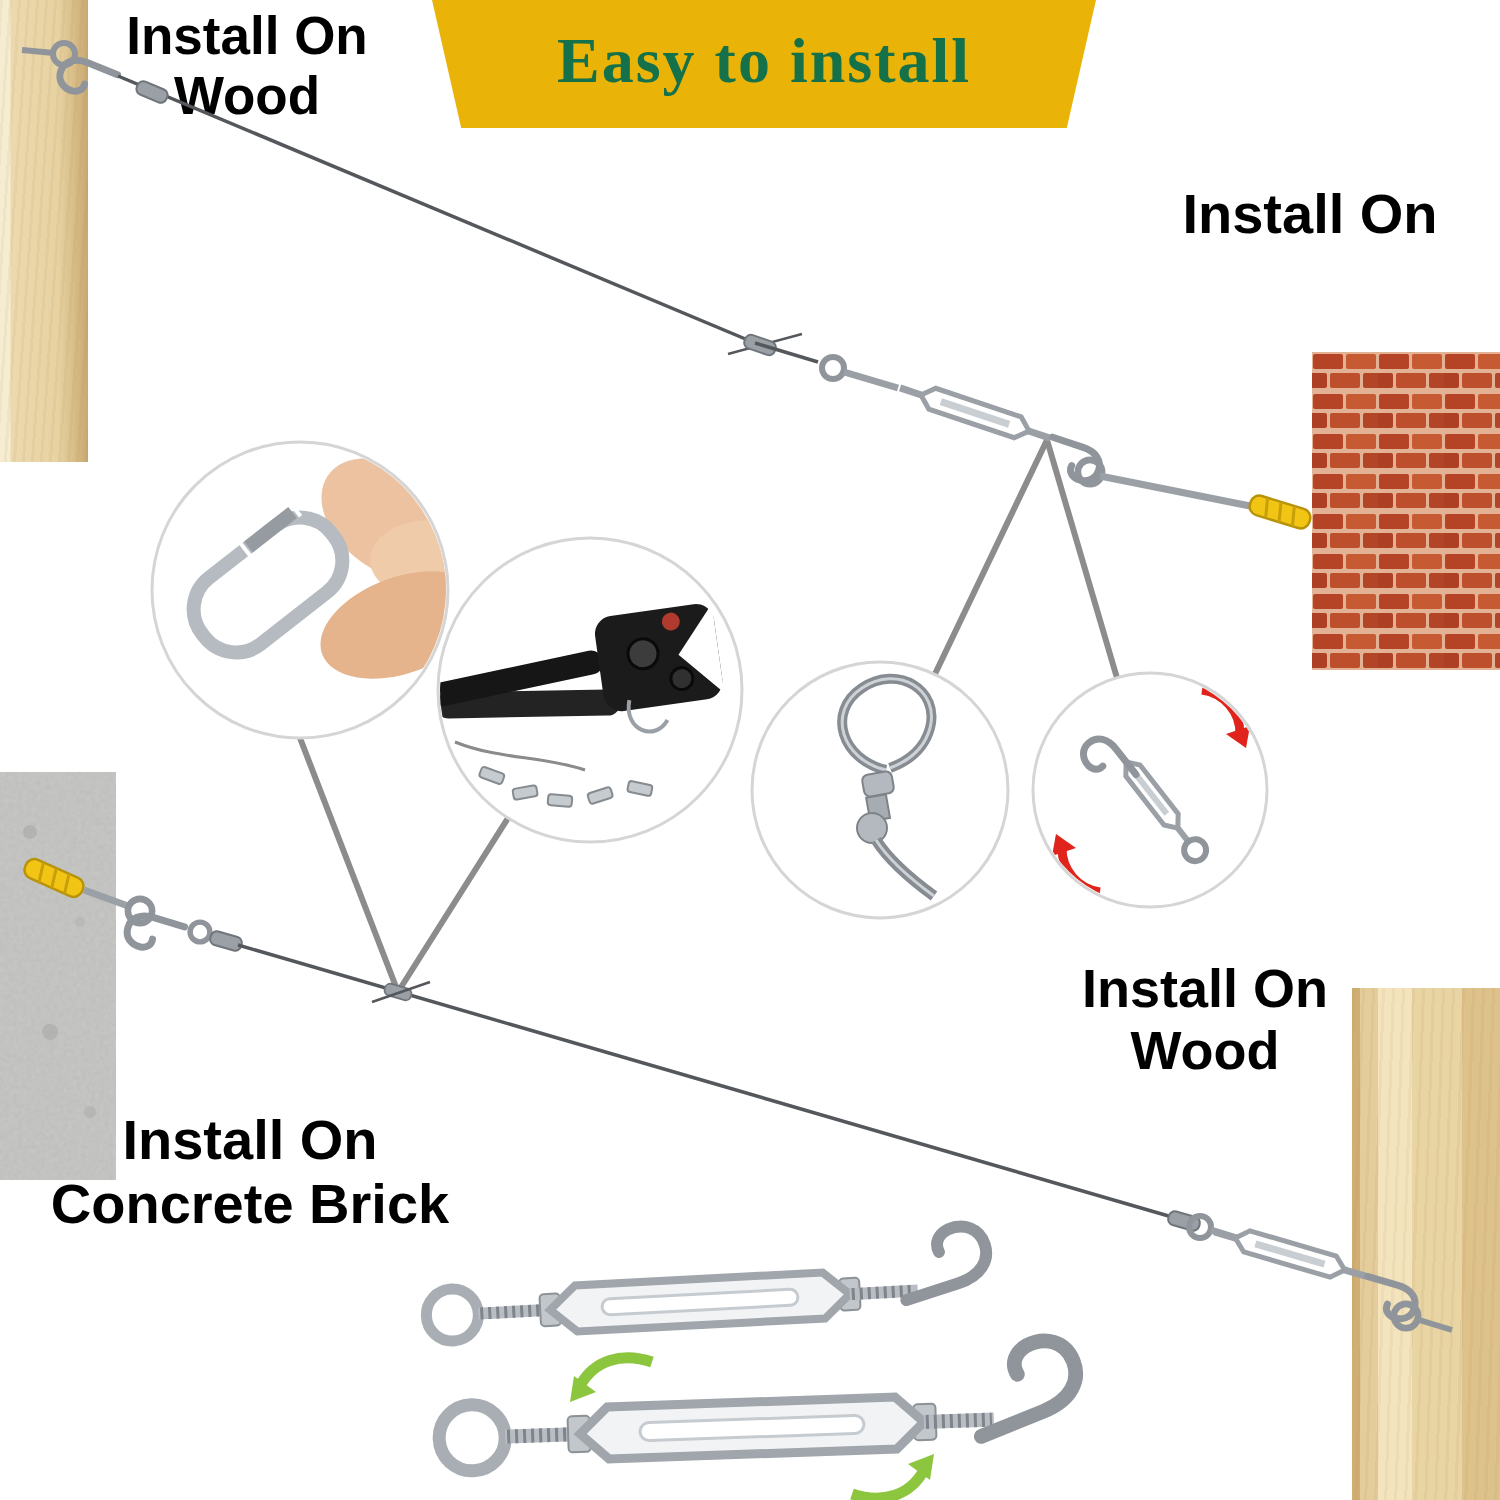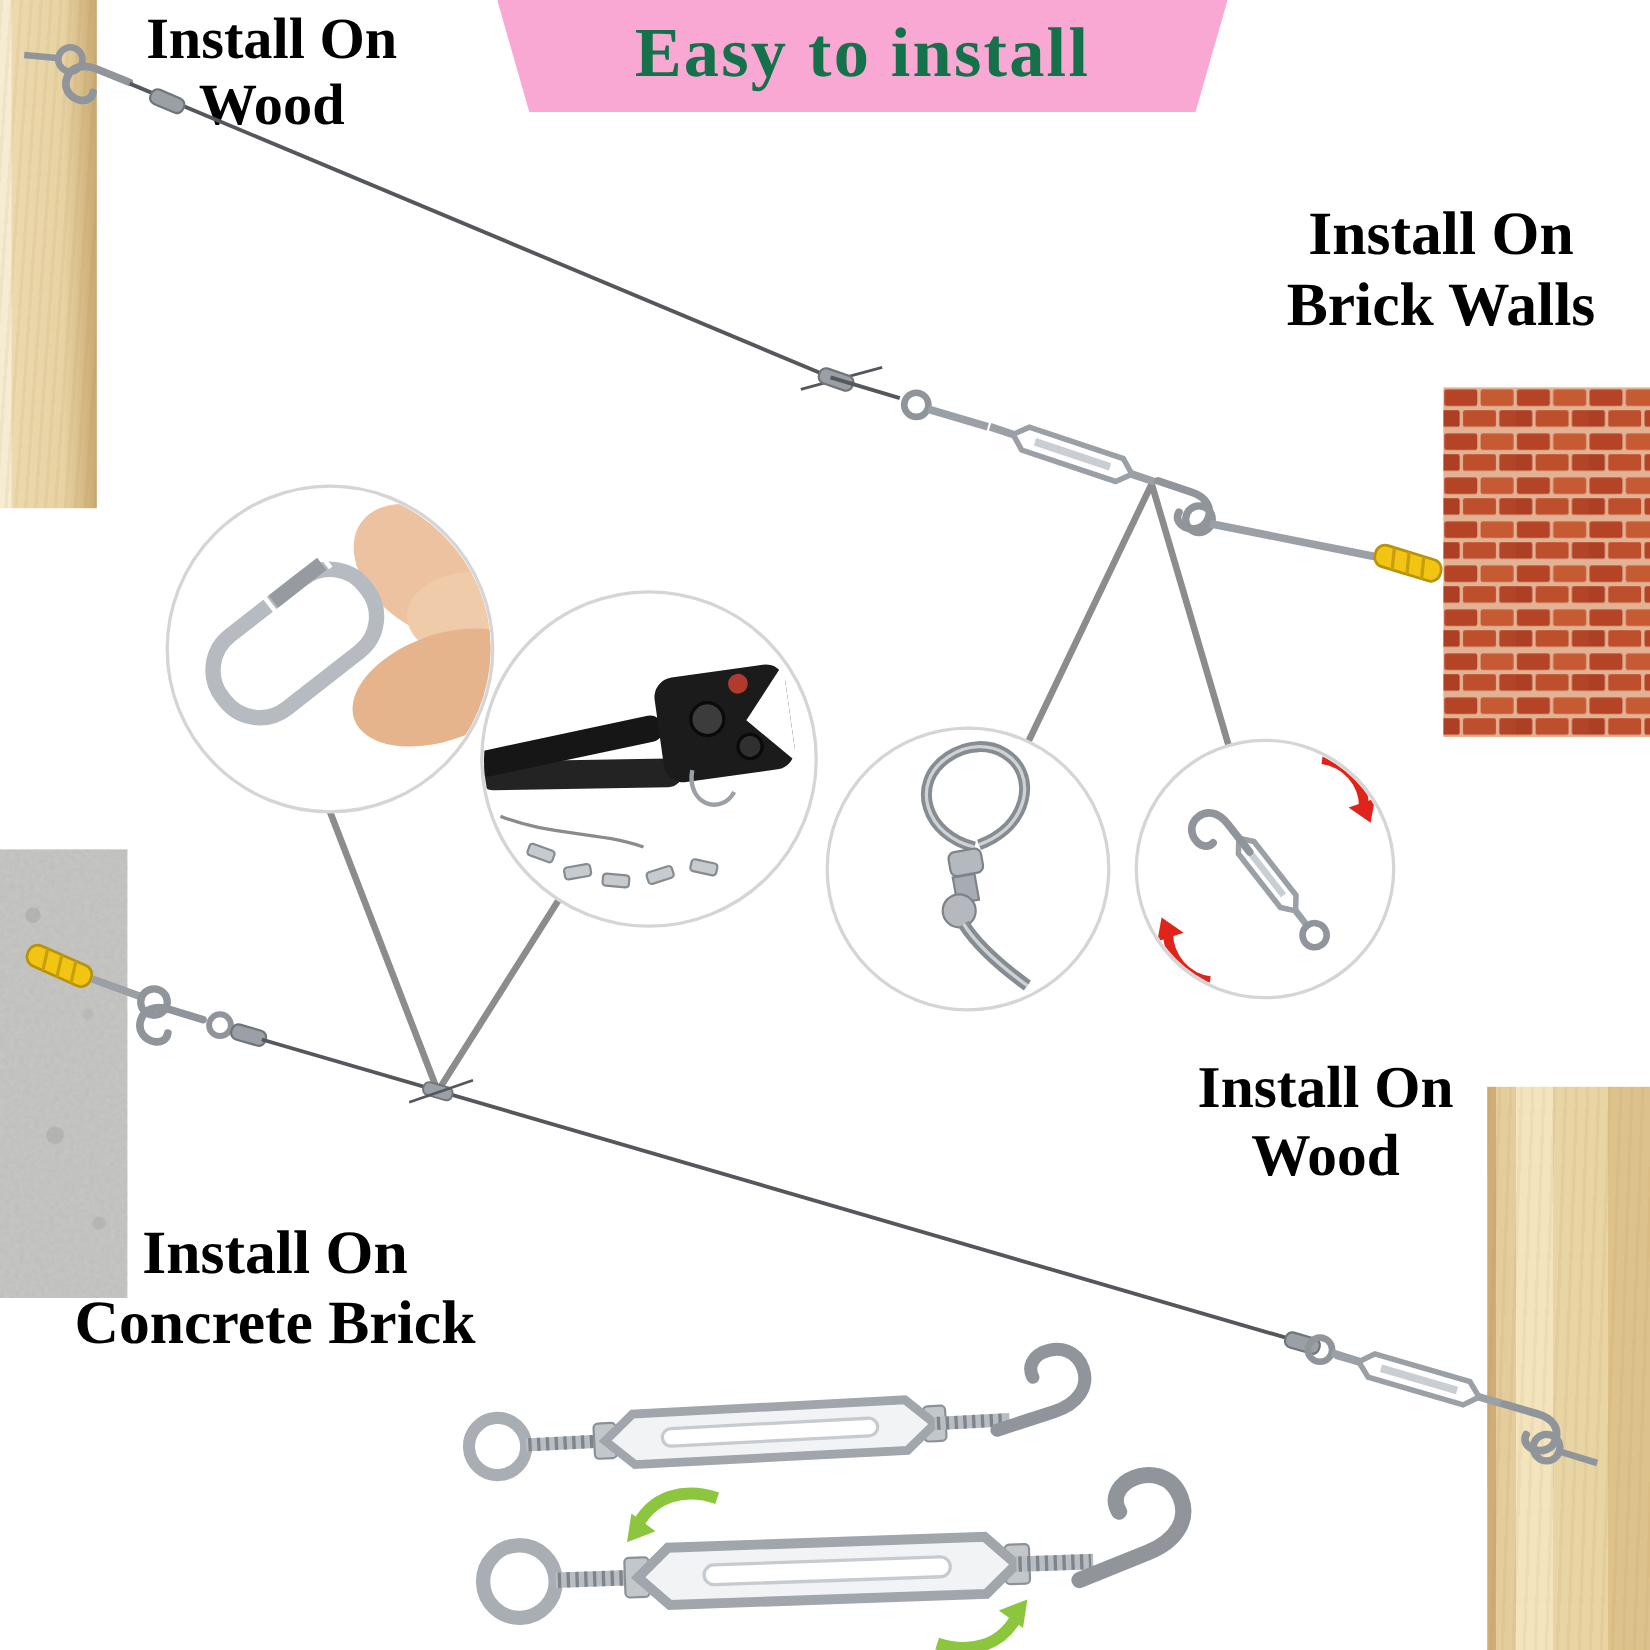--- a/index.html
+++ b/index.html
@@ -13,28 +13,28 @@
   .wood-post-br{position:absolute;left:1352px;top:988px;width:148px;height:512px;
     background:
       repeating-linear-gradient(92deg, rgba(155,115,55,.07) 0 3px, rgba(0,0,0,0) 3px 10px),
       linear-gradient(90deg,#cfae74 0 8px,#e4cc9b 8px 26px,#f3e4bd 26px 60px,#e9d4a4 60px 110px,#dec28b 110px 148px);}
 
   .concrete{position:absolute;left:0;top:772px;width:116px;height:408px;}
   .brick{position:absolute;left:1312px;top:352px;width:188px;height:318px;}
   .concrete svg,.brick svg{display:block;}
 
   
-  .banner{position:absolute;left:452px;top:0;width:664px;height:102px;
-    background:#f9a8d4;clip-path:polygon(0 0,100% 0,95.6% 100%,4.4% 100%);
+  .banner{position:absolute;left:432px;top:0;width:664px;height:128px;
+    background:#eab308;clip-path:polygon(0 0,100% 0,95.6% 100%,4.4% 100%);
     display:flex;align-items:center;justify-content:center;}
   .banner-text{font-family:"Liberation Serif",serif;font-weight:700;font-size:64px;
     color:#15714A;letter-spacing:2px;line-height:1;padding-bottom:6px;}
 
   
-  .lbl{position:absolute;text-align:center;font-family:Liberation Serif, serif;
+  .lbl{position:absolute;text-align:center;font-family:Liberation Sans, sans-serif;
     font-weight:700;color:#000;line-height:1.14;}
   .lbl-tl{left:92px;top:6px;width:310px;font-size:53px;}
   .lbl-brick{left:1128px;top:182px;width:364px;font-size:56px;}
   .lbl-wood-right{left:1040px;top:958px;width:330px;font-size:54px;}
   .lbl-concrete{left:22px;top:1108px;width:456px;font-size:56px;}
 
   .art{position:absolute;left:0;top:0;width:1500px;height:1500px;pointer-events:none;}
 </style>
 </head>
 <body>
@@ -80,21 +80,20 @@
   <div class="banner">
     <span class="banner-text">Easy to install</span>
   </div>
 
   <div class="lbl lbl-tl">
     <div>Install On</div>
     <div>Wood</div>
   </div>
   <div class="lbl lbl-brick">
     <div>Install On</div>
-    <div>Brick Walls</div>
   </div>
   <div class="lbl lbl-wood-right">
     <div>Install On</div>
     <div>Wood</div>
   </div>
   <div class="lbl lbl-concrete">
     <div>Install On</div>
     <div>Concrete Brick</div>
   </div>
 

